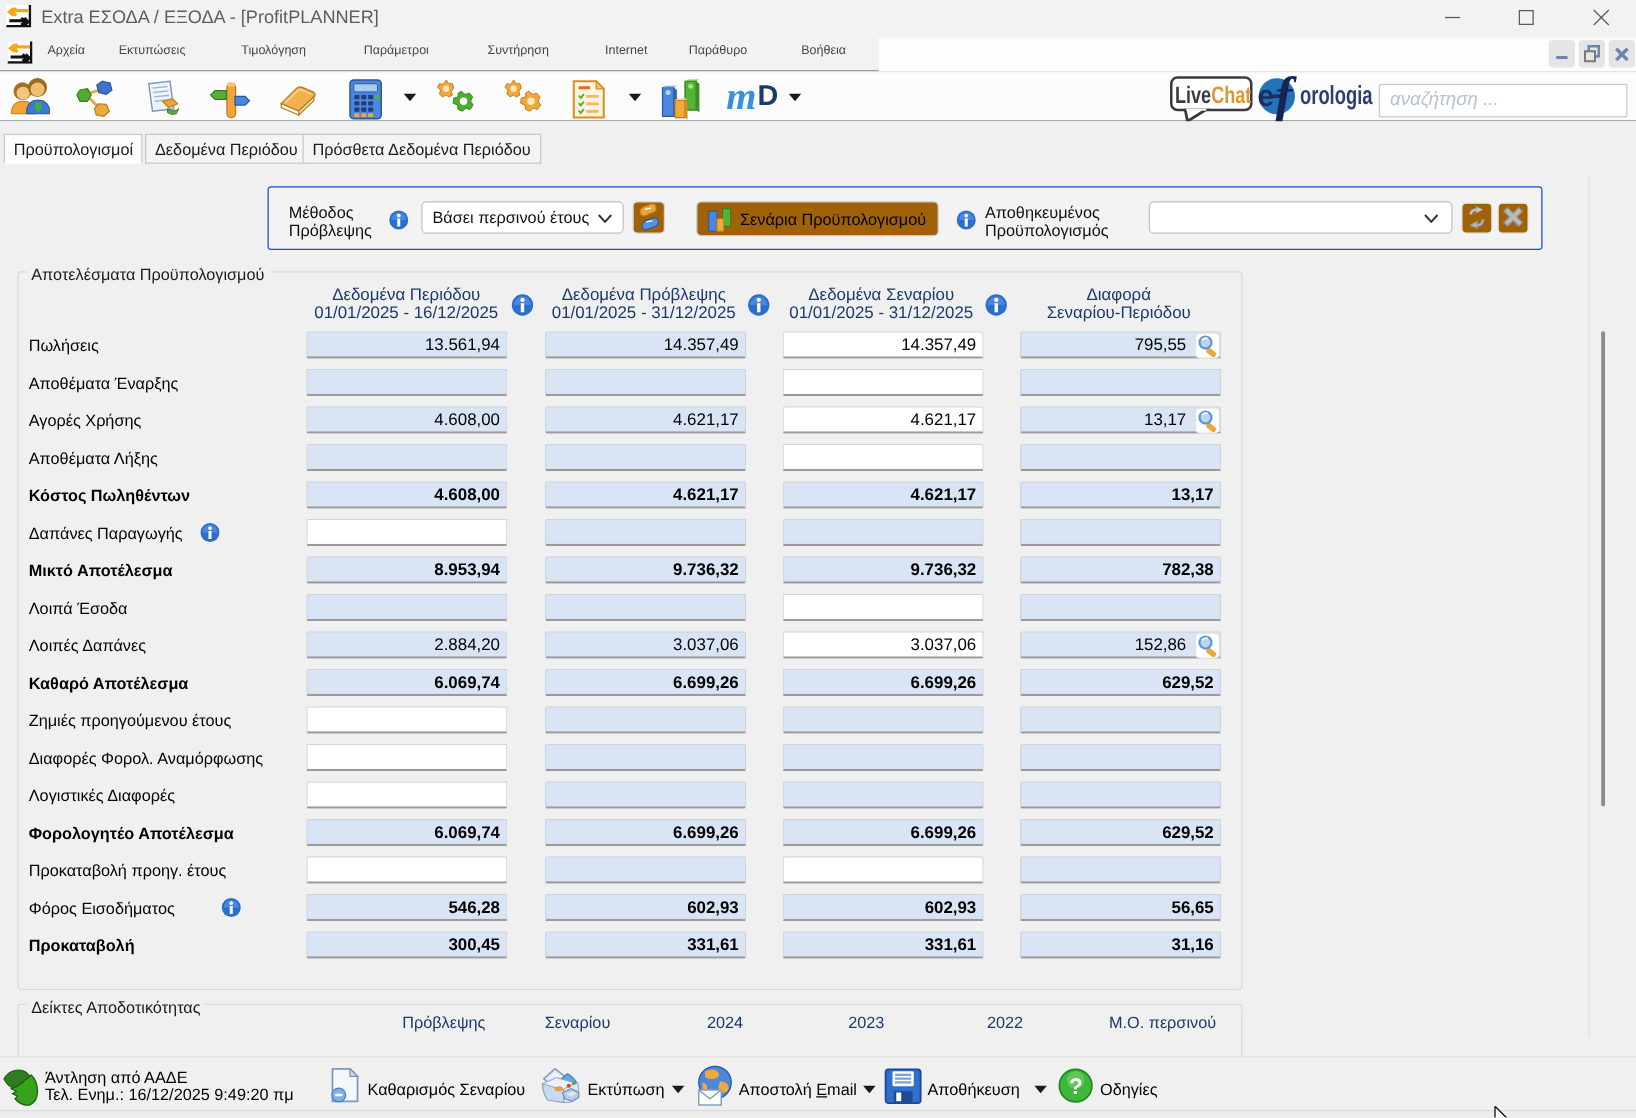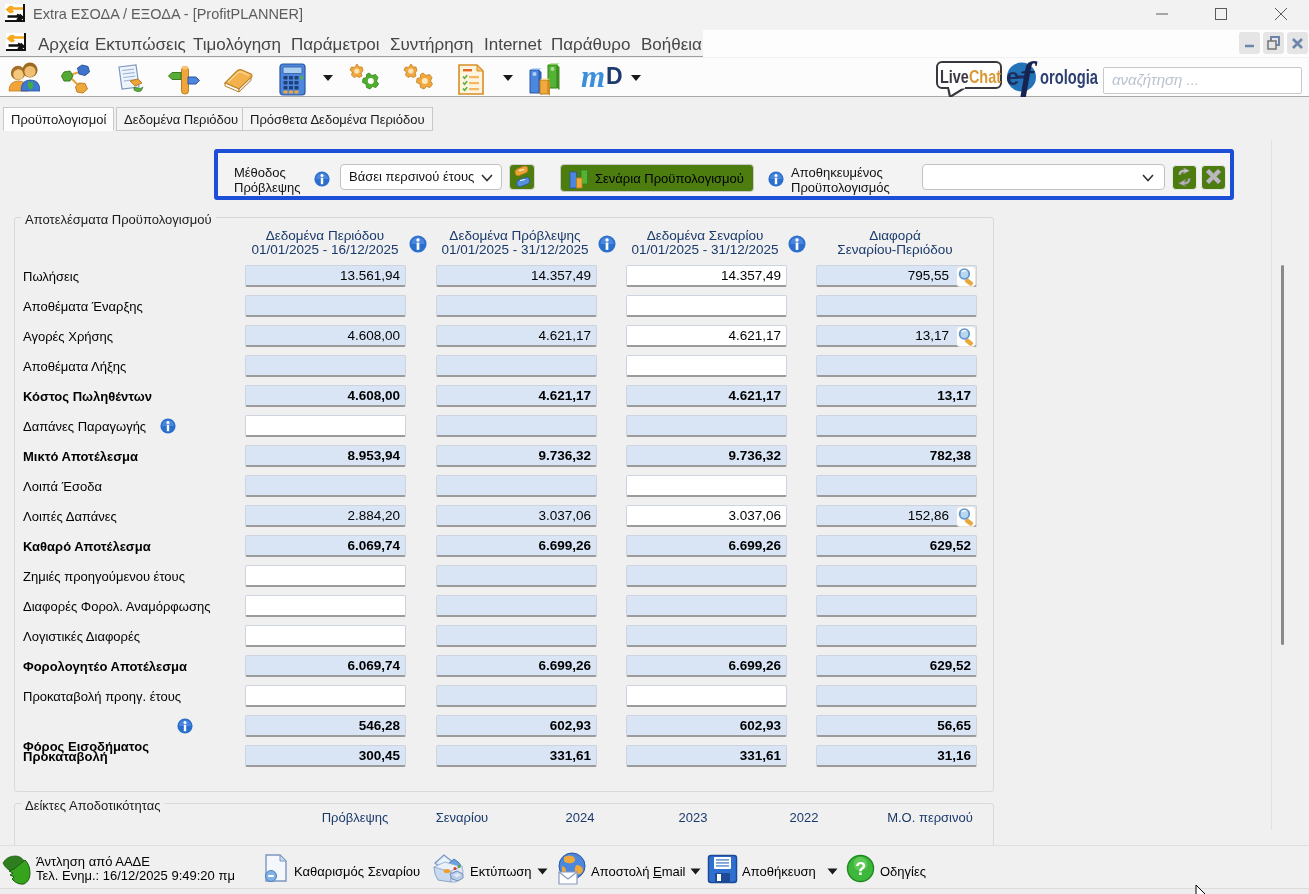--- a/index.html
+++ b/index.html
@@ -6,40 +6,40 @@
 html,body { width:1309px; height:894px; overflow:hidden; }
 body { font-family:"Liberation Sans", sans-serif; background:#f0f0f0; position:relative; }
 .abs { position:absolute; }
 
 
 #titlebar { left:0; top:0; width:1309px; height:28px; background:#f2f2f2; }
 #titletext { left:33px; top:6px; font-size:14.5px; color:#5d5d5d; }
 
 
 #menubar { left:0; top:28px; width:1309px; height:29px; background:#f2f2f2; border-bottom:1px solid #9e9e9e; }
-.menuitem { position:absolute; top:7px; font-size:17px; color:#464646; }
+.menuitem { position:absolute; top:7px; font-size:10px; color:#464646; }
 .mdibtn { position:absolute; top:4px; width:21px; height:22px; background:#e5e5e5; border-radius:3px; }
 
 
 #toolbar { left:0; top:58px; width:1309px; height:39px; background:#fcfcfc; border-bottom:1px solid #a8a8a8; }
 .tbicon { position:absolute; top:5px; }
 #searchbox { position:absolute; left:1103px; top:9px; width:199px; height:27px; background:#fff; border:1px solid #c9c9c9; border-radius:2px; font-style:italic; color:#b9c2cf; font-size:15px; padding-left:8px; line-height:24px; }
 
 
 #tabstrip { left:0; top:97px; width:1309px; height:35px; background:#f0f0f0; }
 .tab { position:absolute; top:10px; height:24px; font-size:13px; color:#1a1a1a; border:1px solid #c8c8c8; background:#f4f4f4; padding:4px 7px 0 7px; }
 .tab.active { background:#fdfdfd; border-bottom:1px solid #fdfdfd; z-index:2; }
 
 
 #content { left:0; top:132px; width:1309px; height:713px; background:#f0f0f0; }
 
-#ctrlpanel { left:214px; top:17px; width:1020px; height:51px; background:#f3f3f3; border:4px solid #1d4ed8; border-radius:3px; }
+#ctrlpanel { left:214px; top:17px; width:1020px; height:51px; background:#f3f3f3; border:1px solid #1d4ed8; border-radius:3px; }
 .ilabel { position:absolute; font-size:13px; color:#111; line-height:15px; }
 .combo { position:absolute; background:#fff; border:1px solid #c2c2c2; border-radius:4px; height:26px; font-size:13px; color:#111; }
-.iconbtn { position:absolute; background:#4d7c0f; border:1px solid #d5d5d5; border-radius:4px; }
+.iconbtn { position:absolute; background:#a16207; border:1px solid #d5d5d5; border-radius:4px; }
 
 
 .gbox { position:absolute; border:1px solid #d9d9d9; border-radius:3px; }
 .gboxlabel { position:absolute; background:#f0f0f0; font-size:13px; color:#1c1c1c; padding:0 4px; }
 
 
 .rowlabel { position:absolute; left:23px; font-size:13px; color:#000; }
 .cell { position:absolute; width:161px; height:22px; border:1px solid #cdd4e0; border-bottom:2px solid #9b9b9b; border-radius:2px; background:#d9e4f5; font-size:13.5px; text-align:right; padding:2px 5px 0 0; color:#000; }
 .cell.white { background:#fff; }
 .cell.bold { font-weight:bold; }
@@ -419,21 +419,21 @@
 <div class="rowlabel" style="top:527px; font-weight:bold;">Φορολογητέο Αποτέλεσμα</div>
 <div class="cell bold" style="left:245px; top:523px;">6.069,74</div>
 <div class="cell bold" style="left:436px; top:523px;">6.699,26</div>
 <div class="cell bold" style="left:626px; top:523px;">6.699,26</div>
 <div class="cell bold" style="left:816px; top:523px;">629,52</div>
 <div class="rowlabel" style="top:557px; ">Προκαταβολή προηγ. έτους</div>
 <div class="cell white" style="left:245px; top:553px;"></div>
 <div class="cell" style="left:436px; top:553px;"></div>
 <div class="cell white" style="left:626px; top:553px;"></div>
 <div class="cell" style="left:816px; top:553px;"></div>
-<div class="rowlabel" style="top:607px; font-weight:bold;">Φόρος Εισοδήματος</div>
+<div class="rowlabel" style="top:587px; font-weight:normal;">Φόρος Εισοδήματος</div>
 <div class="infoicon" style="left:177px; top:586px;"><svg width="16" height="16" viewBox="0 0 16 16">
           <circle cx="8" cy="8" r="7.6" fill="#2b6fce"></circle>
           <path d="M2 8 a6 6 0 0 1 12 0 z" fill="#4a86dd"></path>
           <circle cx="8" cy="4.4" r="1.5" fill="#fff"></circle>
           <path d="M6.8 6.8 h2.4 v6.4 h-2.4 z" fill="#fff"></path>
         </svg></div>
 <div class="cell bold" style="left:245px; top:583px;">546,28</div>
 <div class="cell bold" style="left:436px; top:583px;">602,93</div>
 <div class="cell bold" style="left:626px; top:583px;">602,93</div>
 <div class="cell bold" style="left:816px; top:583px;">56,65</div>

